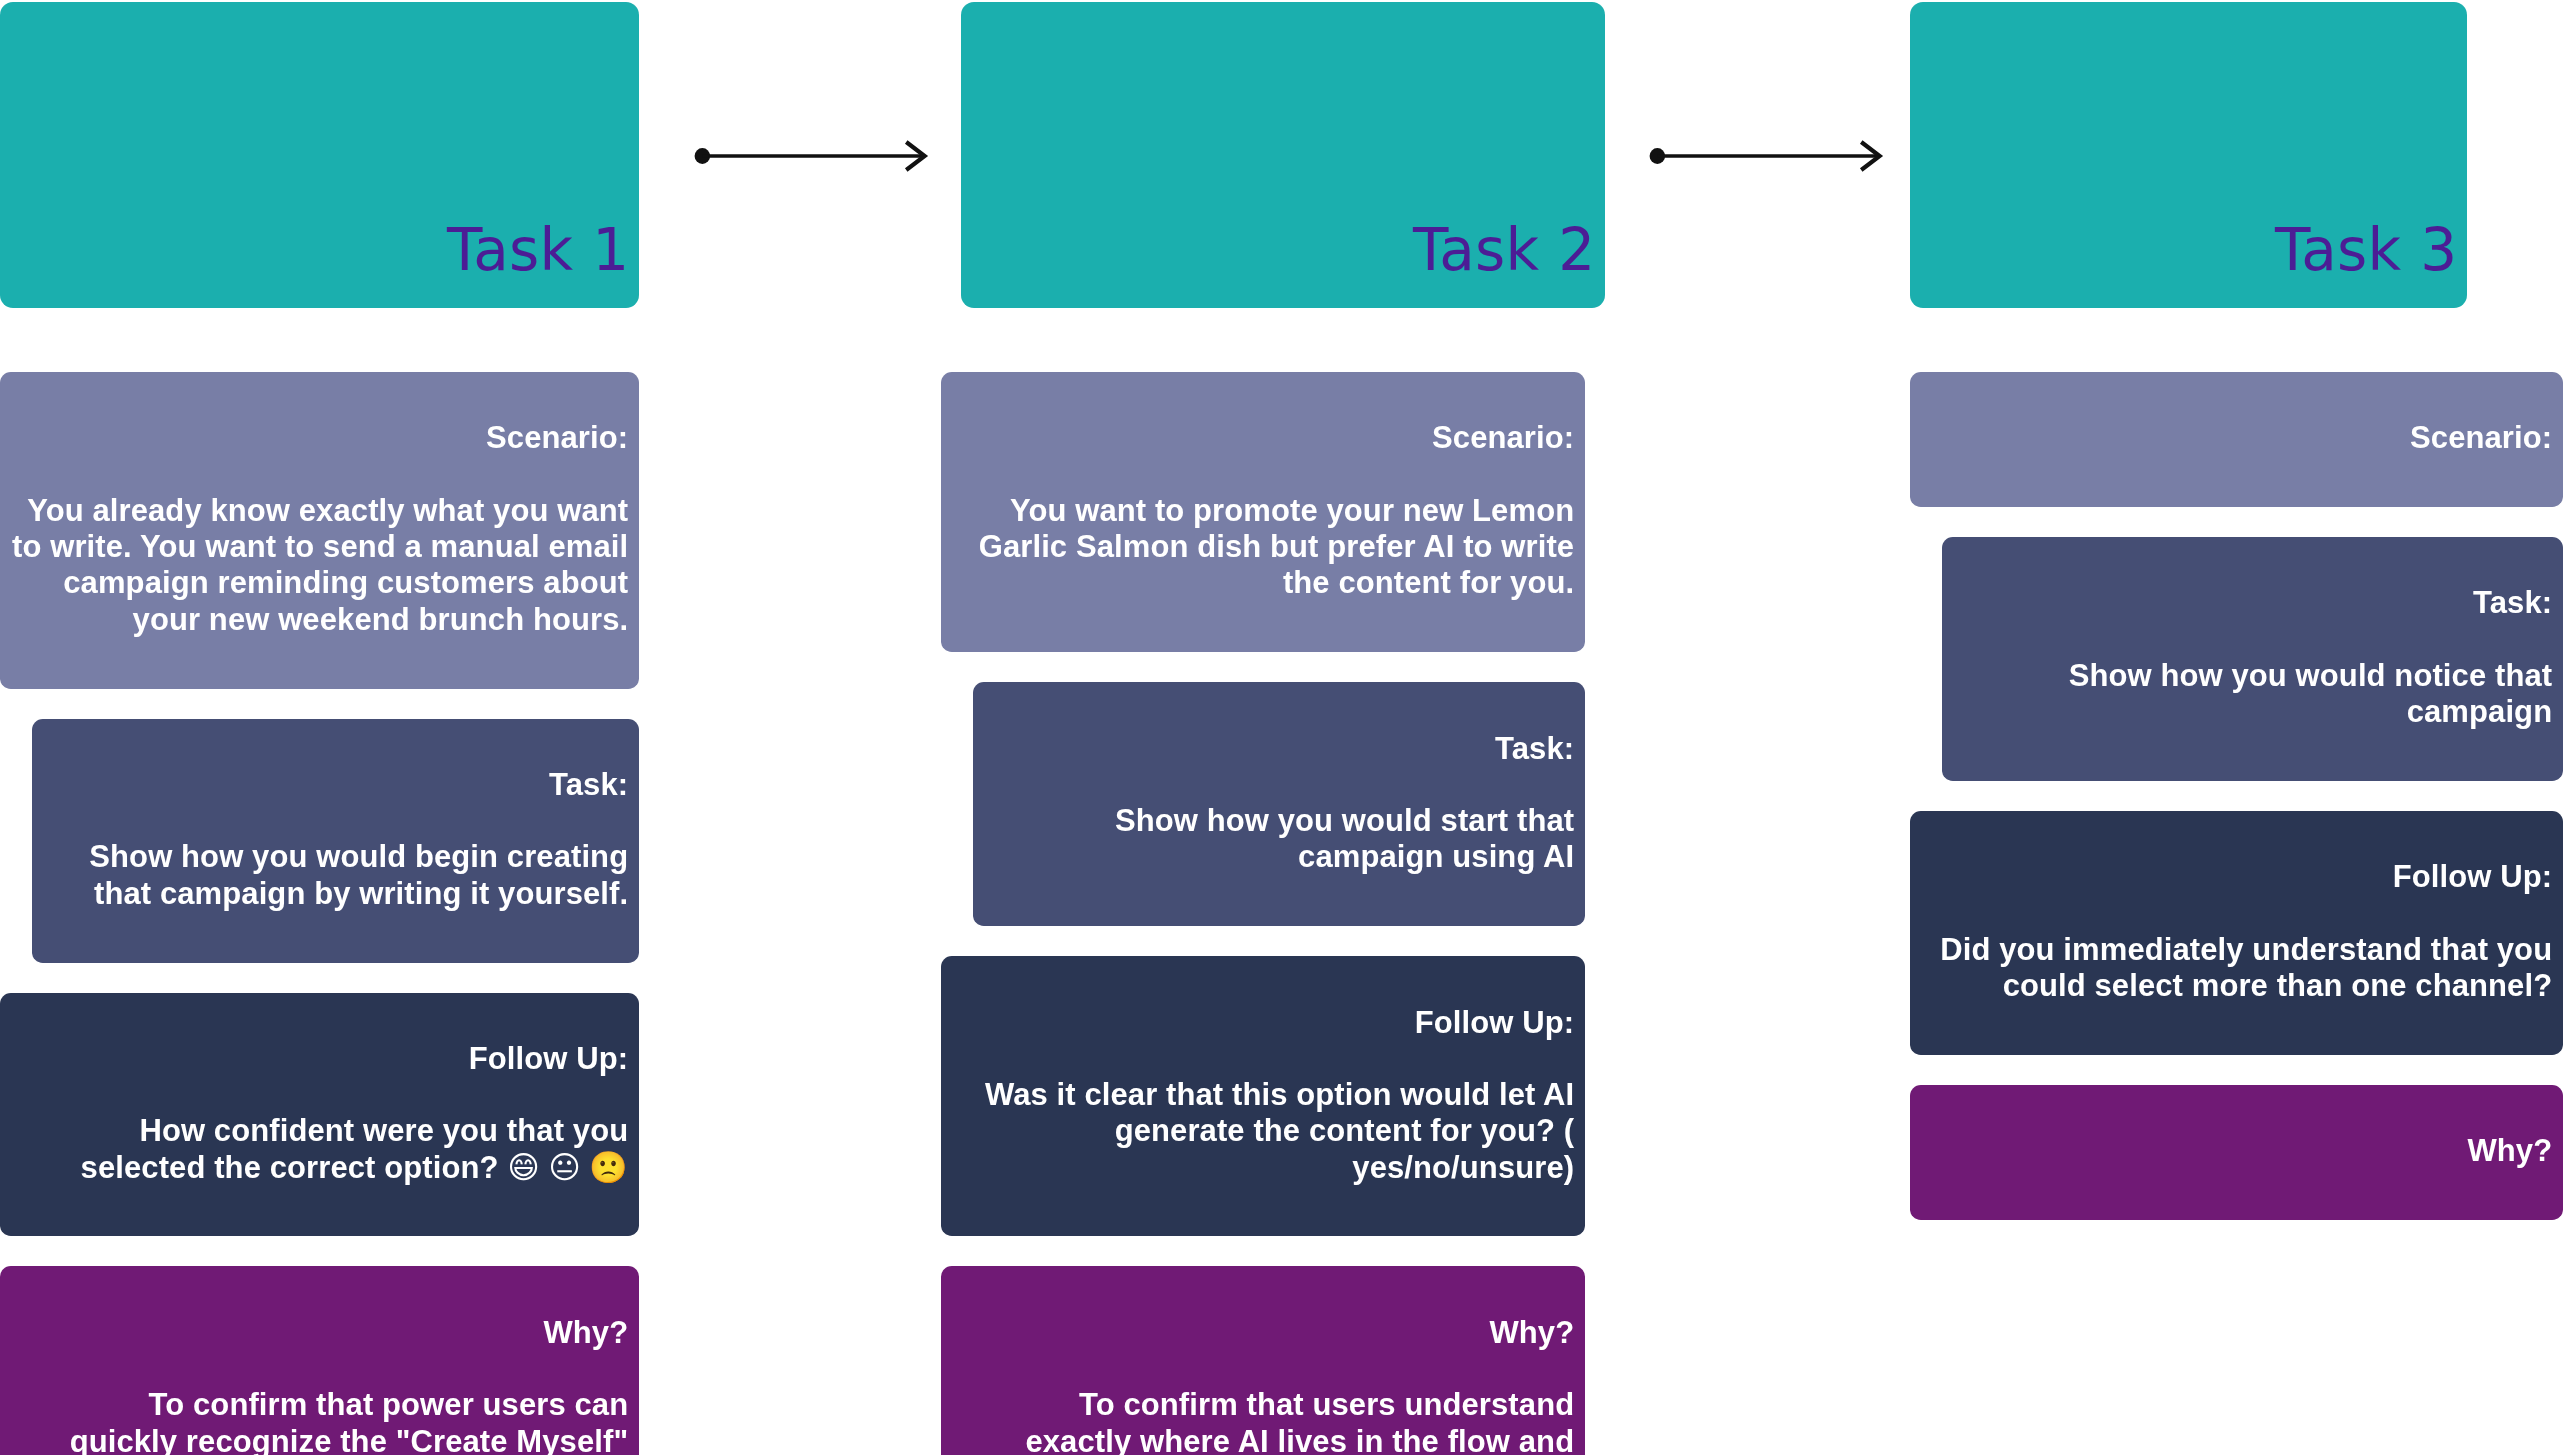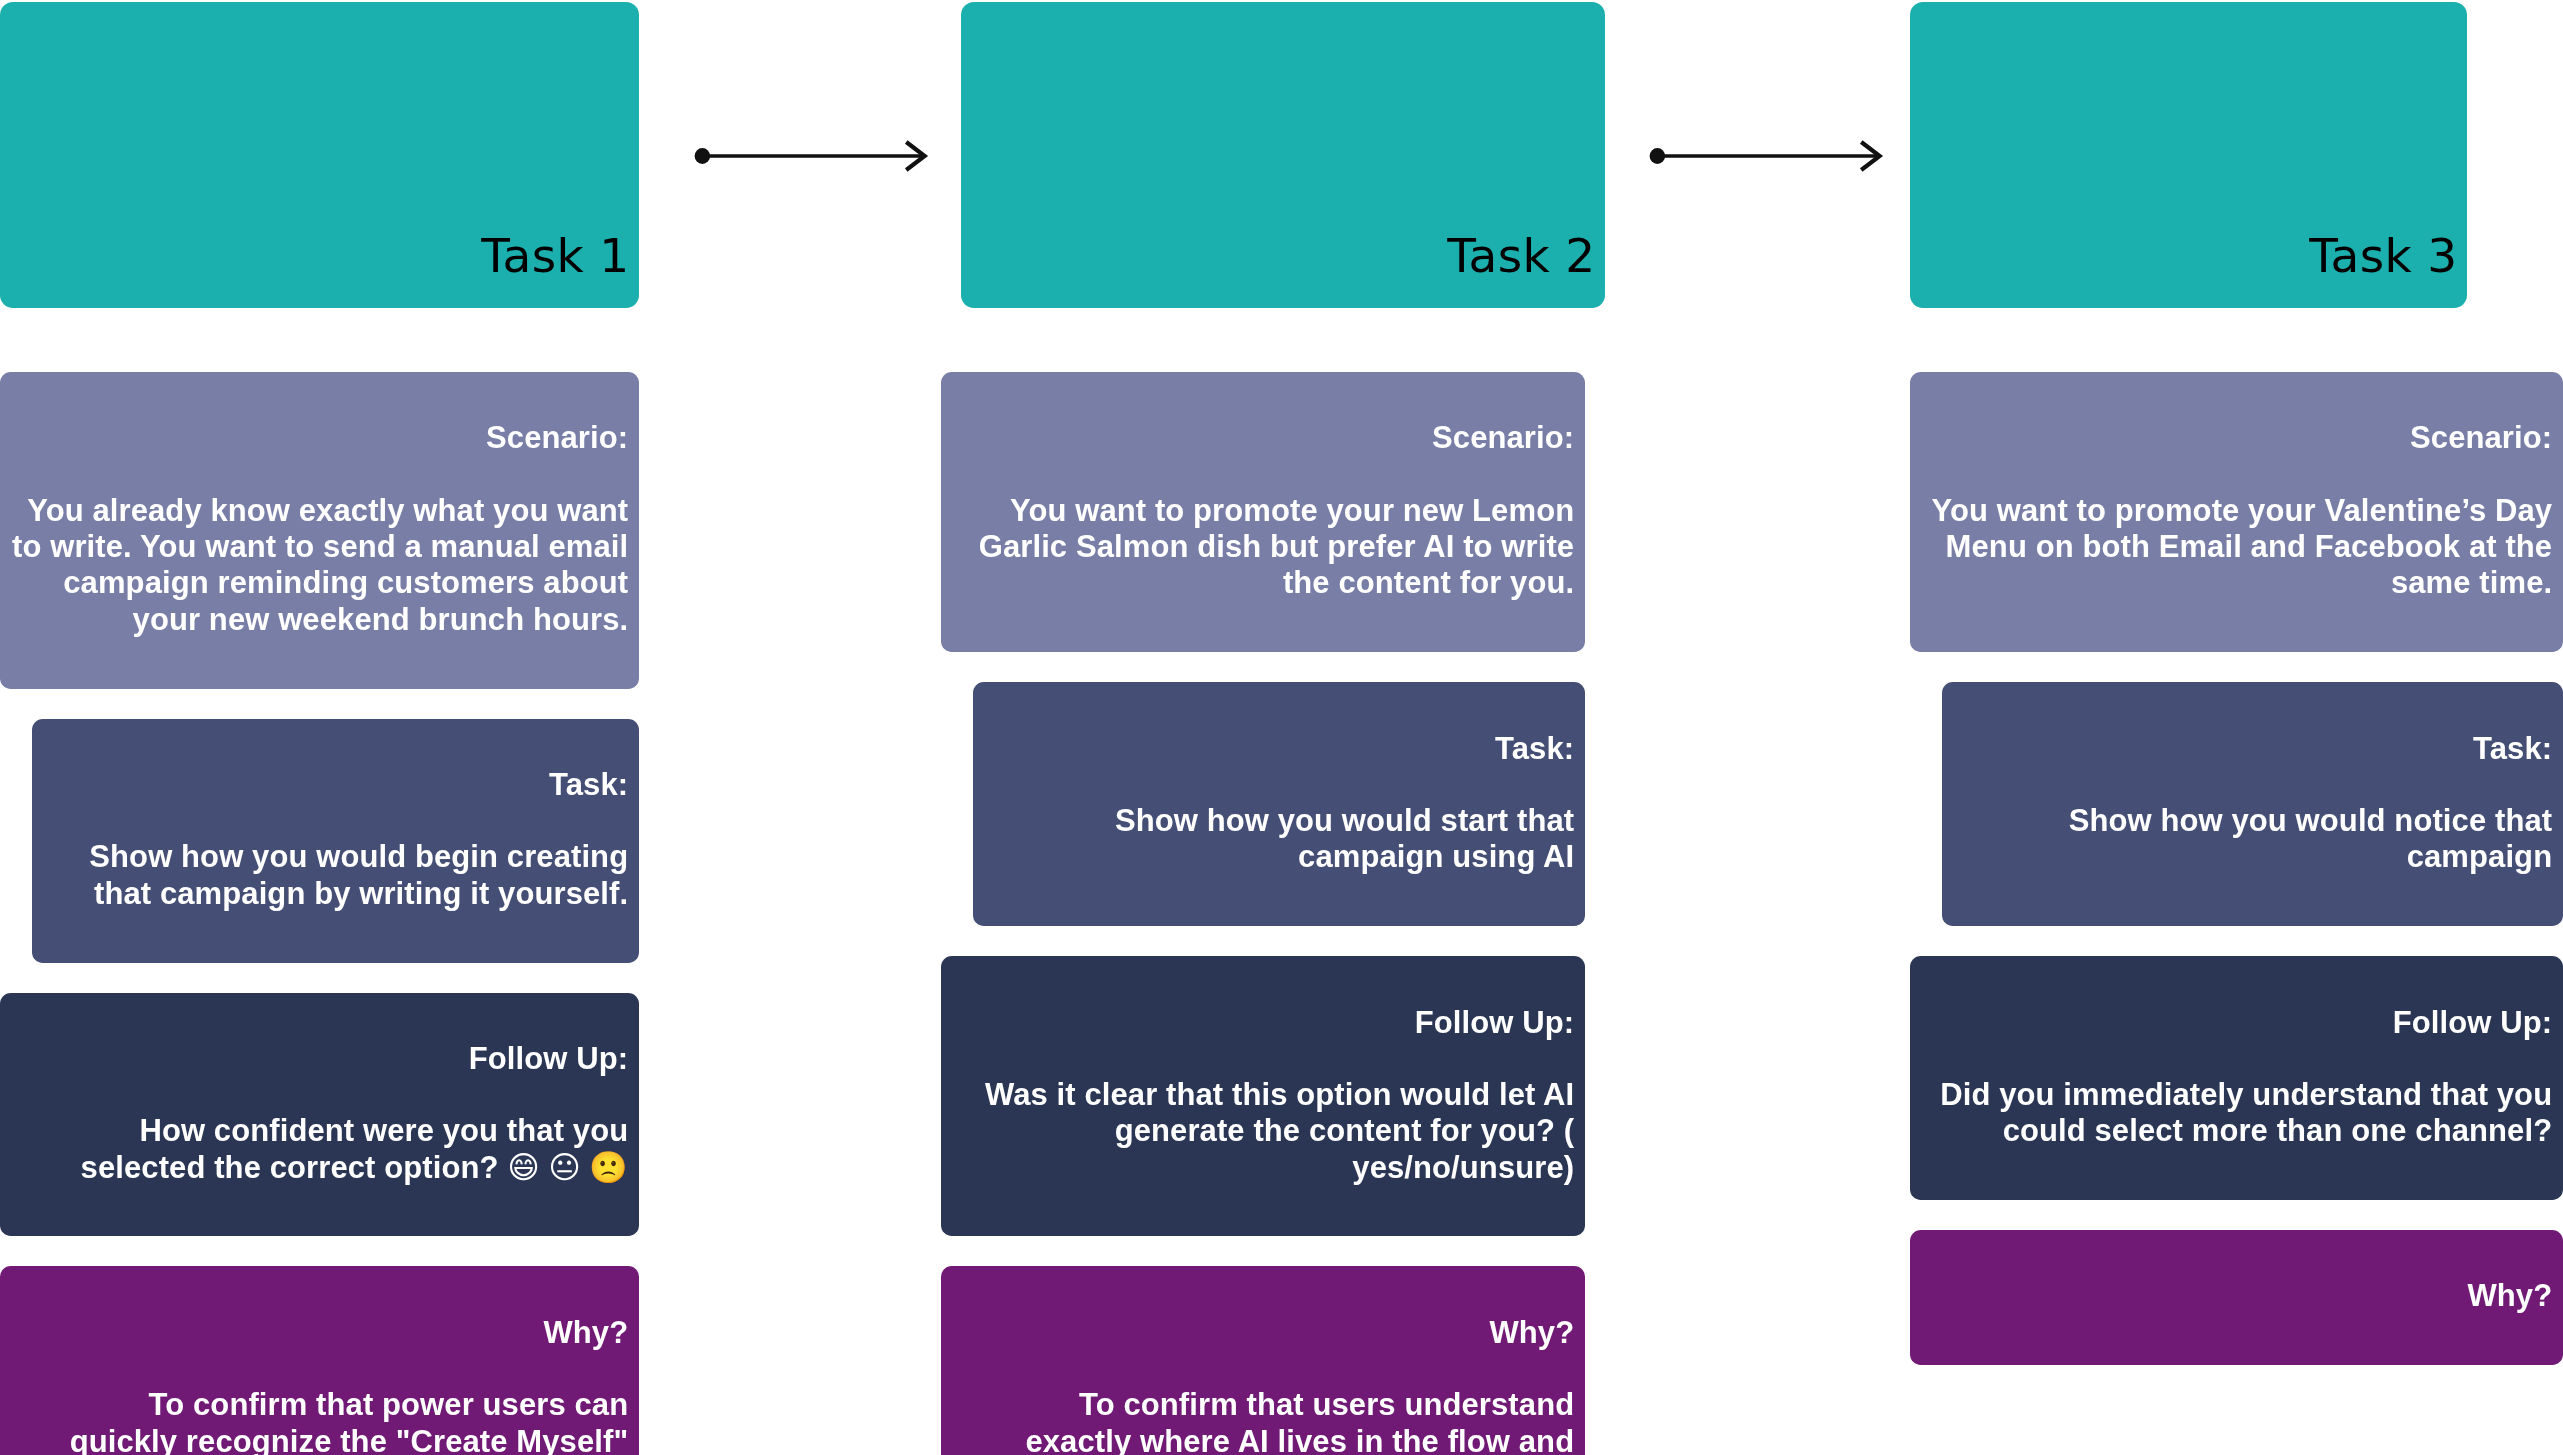--- a/index.html
+++ b/index.html
@@ -43,22 +43,22 @@
     display: flex;
     align-items: flex-end;
     justify-content: flex-end;
     padding: 0 9.6px 29px 0;
   }
   #header-1 { left: 0px;    width: 639px; }
   #header-2 { left: 941px; width: 644px; margin-left: 20px; }
   #header-3 { left: 1910px; width: 557px; }
 
   .task-header-title {
-    color: #000000;
-    font-size: 47px;
+    color: #4c1d95;
+    font-size: 58px;
     font-weight: 400;
     line-height: 1;
     letter-spacing: 0.3px;
     white-space: nowrap;
     font-family: "DejaVu Sans", "Liberation Sans", sans-serif;
   }
 
   
   .connector {
     position: absolute;
@@ -187,21 +187,20 @@
       </div>
 
     </div>
   </div>
 
   <div class="column" id="col-3">
     <div class="cards">
 
       <div class="card scenario">
         <span class="card-label">Scenario:</span>
-        <span class="card-body">You want to promote your Valentine’s Day Menu on both Email and Facebook at the same time.</span>
       </div>
 
       <div class="card task">
         <span class="card-label">Task:</span>
         <span class="card-body">Show how you would notice that campaign</span>
       </div>
 
       <div class="card followup">
         <span class="card-label">Follow Up:</span>
         <span class="card-body">Did you immediately understand that you could select more than one channel?</span>

